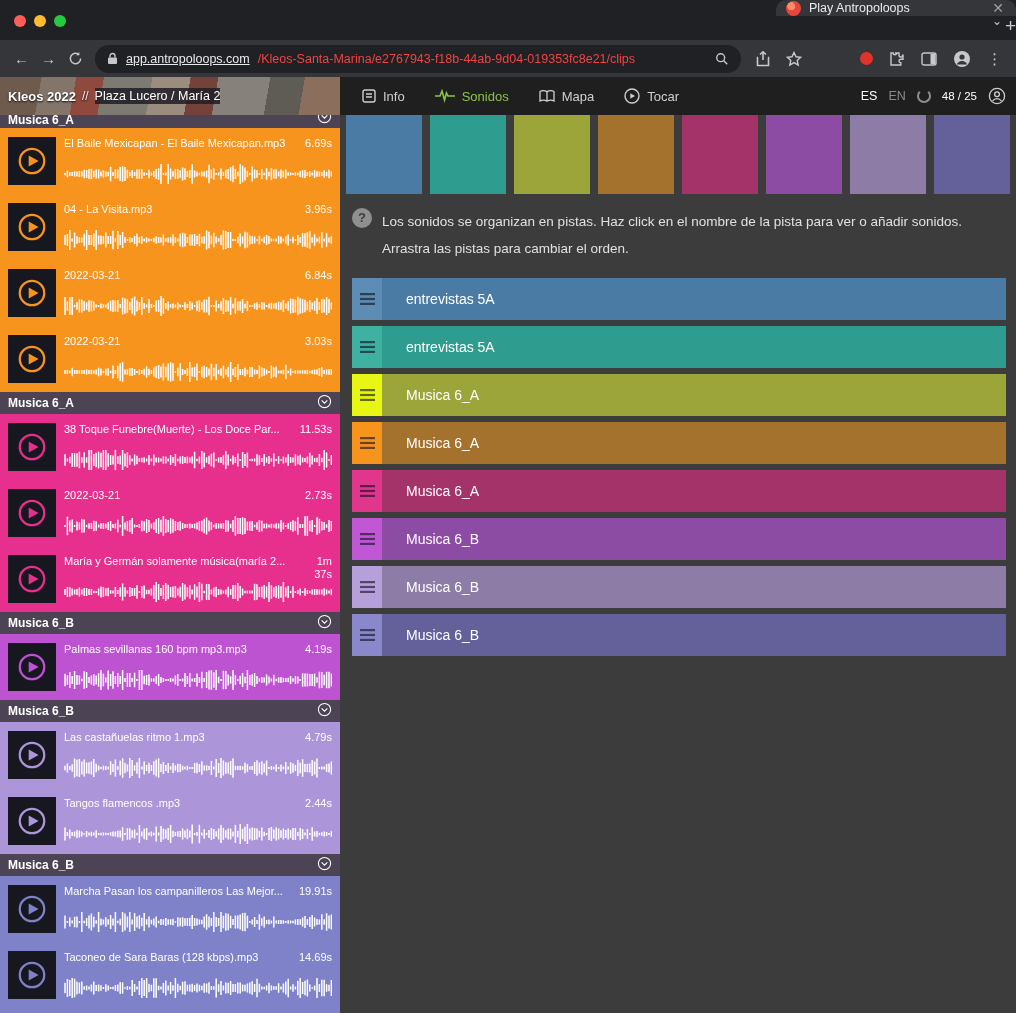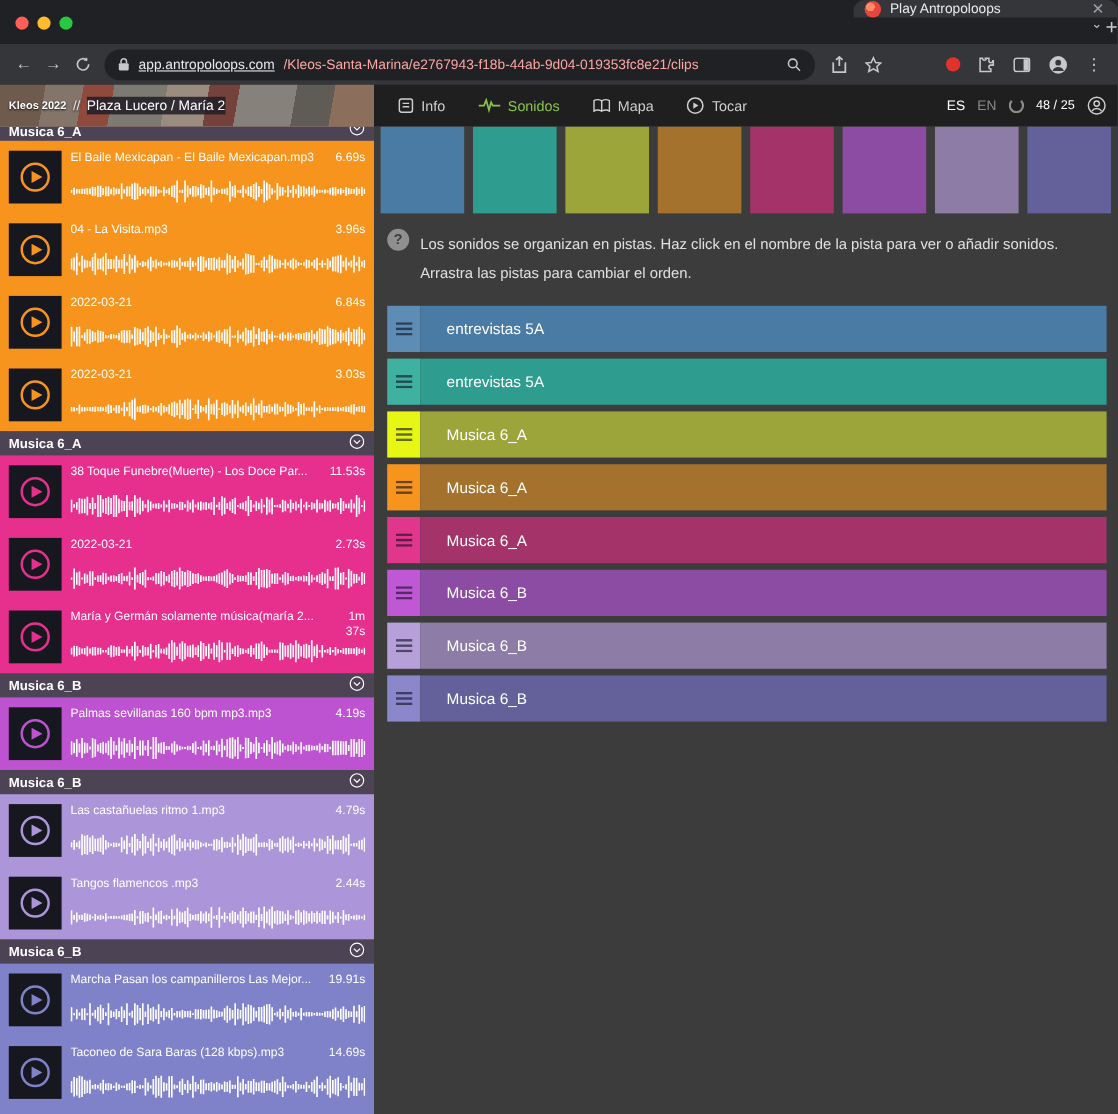--- a/index.html
+++ b/index.html
@@ -19,35 +19,35 @@
   .tab-close { color:#9aa0a6; font-size:14px; padding:0 2px; }
   .newtab { color:#c6c8cc; font-size:19px; line-height:19px; margin:0 0 8px 12px; }
   .tabchevron { position:absolute; right:14px; bottom:12px; color:#c6c8cc; font-size:12px; }
 
   .toolbar { height:37px; background:#35363a; display:flex; align-items:center; padding:0 8px; }
   .navbtn { width:27px; height:27px; display:flex; align-items:center; justify-content:center;
             color:#c6c8cc; font-size:15px; border-radius:50%; flex:none; }
   .omnibox { width:646px; height:28px; margin-left:6px; background:#202124; border-radius:14px;
              display:flex; align-items:center; gap:8px; padding:0 12px; font-size:12.5px; }
   .url-domain { color:#e8eaed; white-space:nowrap;text-decoration:underline; }
-  .url-path { color:#fca5a5; white-space:nowrap; overflow:hidden;text-align:right; }
+  .url-path { color:#ef4444; white-space:nowrap; overflow:hidden;text-align:right; }
   .boxicon { color:#c6c8cc; flex:none; display:flex; align-items:center; }
   .zoomicon { margin-left:auto; }
   .afterbox { display:flex; gap:16px; margin-left:15px; align-items:center; }
   .extgroup { margin-left:auto; display:flex; gap:16px; align-items:center; padding-right:6px; }
   .recdot { width:13px; height:13px; border-radius:50%; background:#e0342b; }
 
   
   .app-header { height:38px; display:flex; background:#1f1f1f; }
   .photo { width:340px; flex:none; display:flex; align-items:center; gap:6px; padding:0 8px;
            background:
             linear-gradient(100deg,#6f5a4e 0%,#6f5a4e 12%,#84756a 12%,#84756a 22%,#8f4a3d 22%,#8f4a3d 30%,
              #7d7a72 30%,#7d7a72 44%,#9a8c7f 44%,#9a8c7f 55%,#74423a 55%,#74423a 63%,#86827b 63%,
              #86827b 78%,#5e5c55 78%,#5e5c55 88%,#8c6e5c 88%); }
-  .proj { color:#fff; font-weight:bold; font-size:10px; text-shadow:0 1px 2px rgba(0,0,0,.9); white-space:nowrap; }
+  .proj { color:#fff; font-weight:bold; font-size:13px; text-shadow:0 1px 2px rgba(0,0,0,.9); white-space:nowrap; }
   .sep  { color:#eee; font-size:12px; text-shadow:0 1px 2px rgba(0,0,0,.9); }
   .chip { background:rgba(32,28,38,.85); color:#fff; font-size:12.5px; padding:1px 0; white-space:nowrap; }
   .appnav { flex:1; display:flex; align-items:center; gap:30px; padding-left:22px; }
   .nav-item { display:flex; align-items:center; gap:7px; color:#cfcfcf; font-size:13px; }
   .nav-item.active { color:#8bc34a; }
   .nav-item svg { display:block; }
   .hdr-right { margin-left:auto; display:flex; align-items:center; gap:11px; padding-right:10px; }
   .lang-es { color:#fff; font-size:12.5px; }
   .lang-en { color:#8a8a8a; font-size:12.5px; }
   .counter { color:#fff; font-size:11.5px; white-space:nowrap; }

